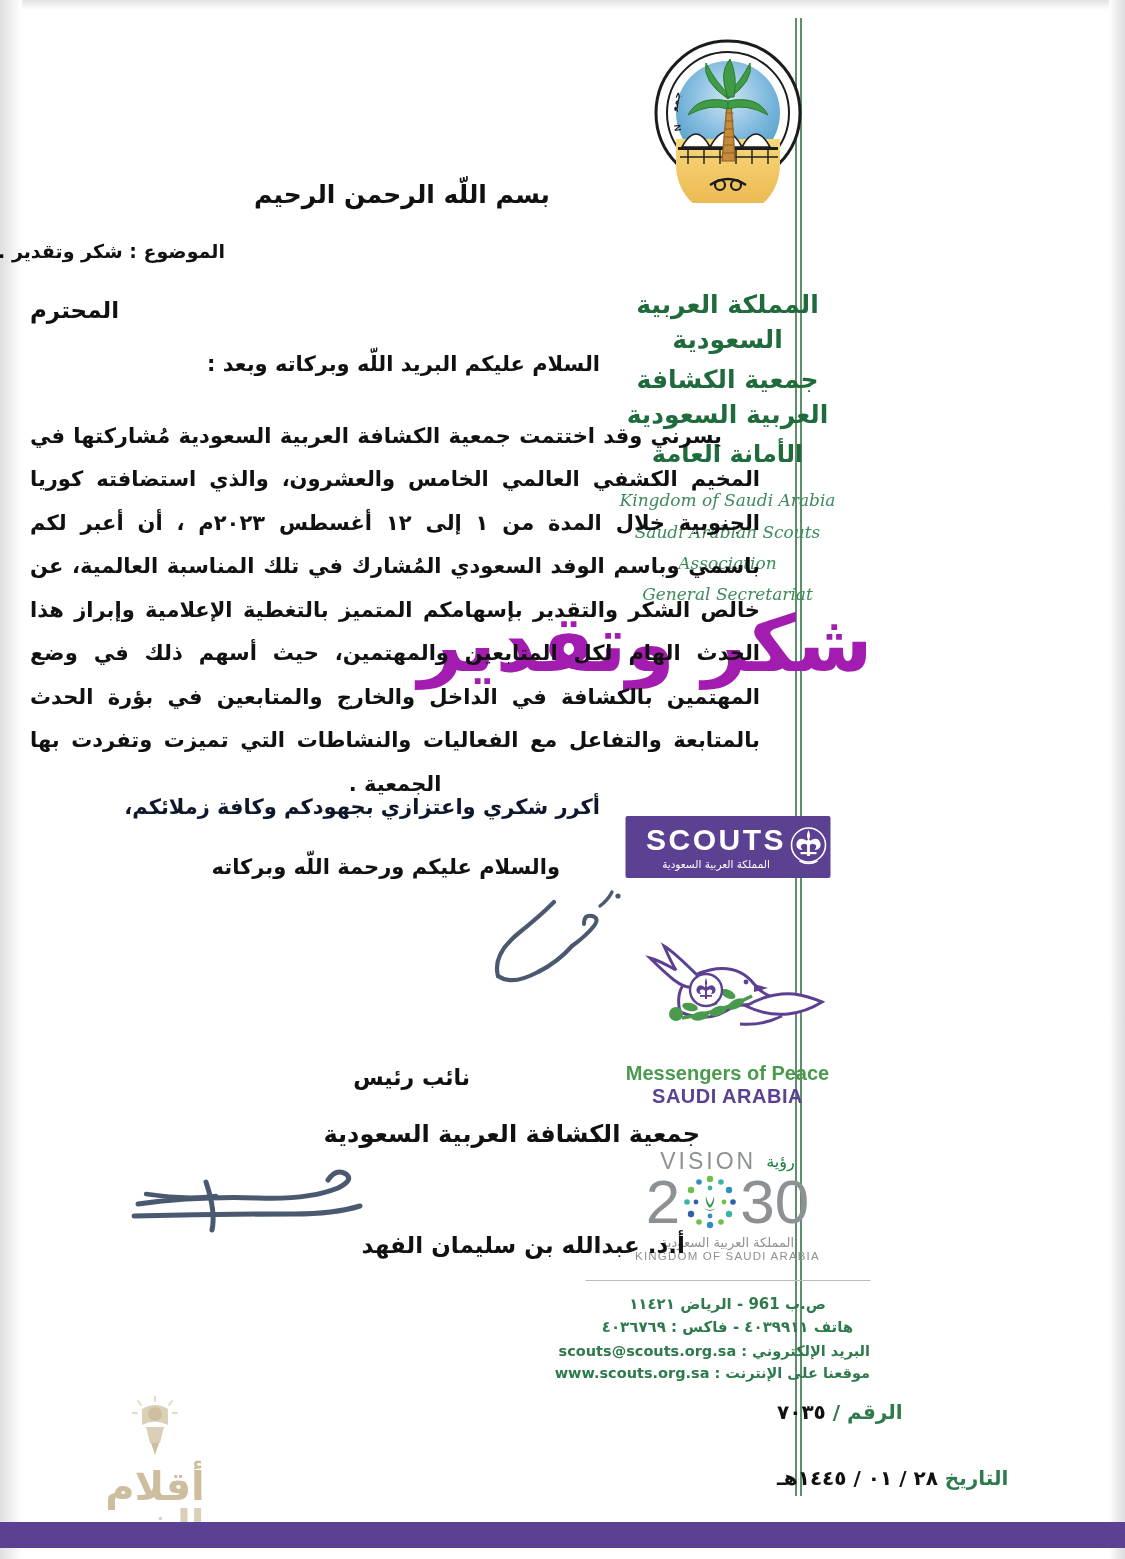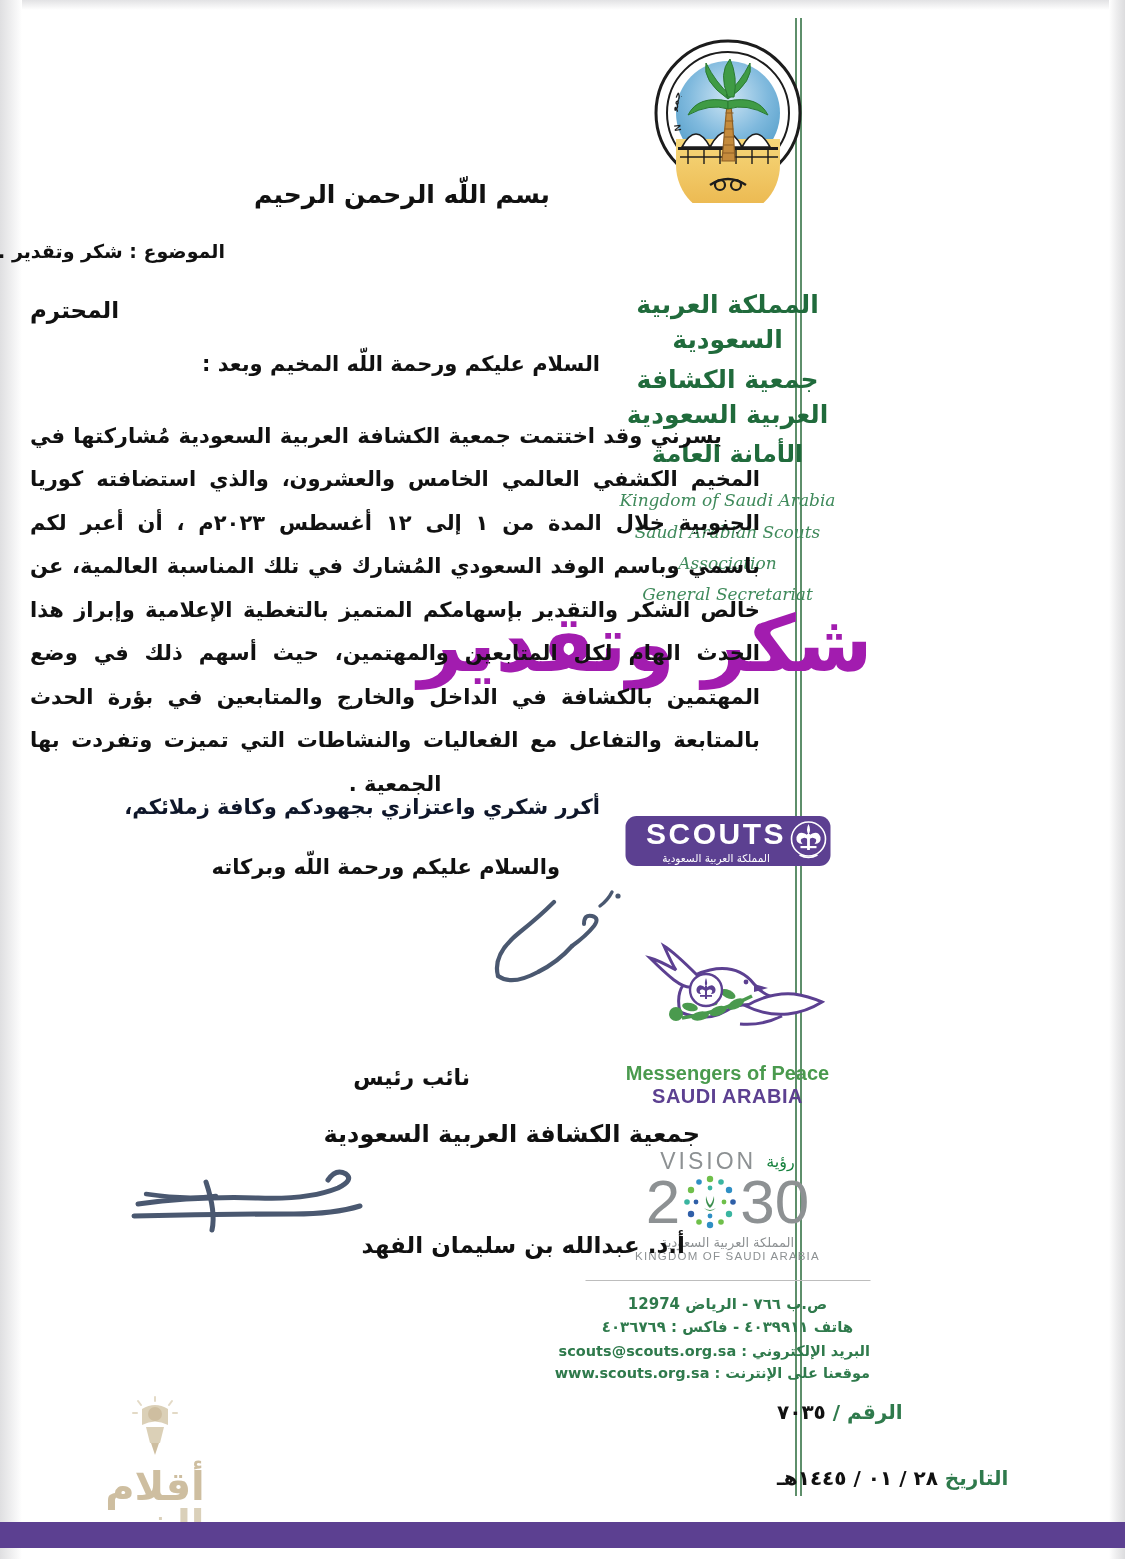--- a/index.html
+++ b/index.html
@@ -39,21 +39,21 @@
   .calligraphy .en{font-family:"DejaVu Serif","Liberation Serif",serif;
     font-style:italic;color:#3f8a5b;font-size:17px;line-height:1.85;margin-top:14px;
     direction:ltr;}
 
   .thanks{position:absolute;left:50%;transform:translateX(-50%);top:605px;
     width:290px;text-align:center;}
   .thanks .txt{font-family:"DejaVu Sans",sans-serif;font-size:78px;font-weight:700;
     color:#a21caf;line-height:1;letter-spacing:-2px;white-space:nowrap;}
 
   .scouts-badge{position:absolute;left:50%;transform:translateX(-50%);top:816px;
-    width:205px;height:50px;background:#5c4091;border-radius:11px;
+    width:205px;height:62px;background:#5c4091;border-radius:2px;
     display:flex;align-items:center;justify-content:flex-start;padding-left:11px;box-sizing:border-box;}
   .scouts-badge .fleur{width:44px;height:44px;flex:0 0 auto;}
   .scouts-badge .words{margin-left:10px;direction:ltr;text-align:left;}
   .scouts-badge .sc-main{color:#ffffff;font-size:30px;font-weight:700;letter-spacing:2.5px;
     font-family:"Liberation Sans",sans-serif;line-height:1;}
   .scouts-badge .sc-sub{color:#ffffff;font-size:10.5px;font-family:"DejaVu Sans",sans-serif;
     direction:rtl;text-align:center;letter-spacing:.5px;margin-top:3px;}
 
   .mop{position:absolute;left:50%;transform:translateX(-50%);top:940px;width:230px;text-align:center;}
   .mop svg{display:block;margin:0 auto;}
@@ -295,21 +295,21 @@
           </g>
         </svg>
         <span class="d">30</span>
       </div>
       <div class="v-ar2">المملكة العربية السعودية</div>
       <div class="v-en2">KINGDOM OF SAUDI ARABIA</div>
     </div>
 
     <div class="contact">
       <div class="rule"></div>
-      <div class="line">ص.ب ٧٦٦ - الرياض 12974</div>
+      <div class="line">ص.ب 961 - الرياض ١١٤٢١</div>
       <div class="line">هاتف ٤٠٣٩٩١١ - فاكس : ٤٠٣٦٧٦٩</div>
       <div class="line sm">البريد الإلكتروني : scouts@scouts.org.sa</div>
       <div class="line sm">موقعنا على الإنترنت : www.scouts.org.sa</div>
     </div>
 
     <div class="refblock">
       <div class="r">
         <span>الرقم /</span>
         <span class="val">٧٠٣٥</span>
       </div>
@@ -318,21 +318,21 @@
         <span class="val">٢٨ / ٠١ / ١٤٤٥هـ</span>
       </div>
     </div>
   </div>
 
   <div class="body">
 
     <div class="basmala">بسم اللّه الرحمن الرحيم</div>
     <div class="subject">الموضوع : شكر وتقدير .</div>
     <div class="honorific">المحترم</div>
-    <div class="greeting">السلام عليكم ورحمة اللّه المخيم وبعد :</div>
+    <div class="greeting">السلام عليكم البريد اللّه وبركاته وبعد :</div>
 
     <div class="para">يسرني وقد اختتمت جمعية الكشافة العربية السعودية مُشاركتها في المخيم الكشفي العالمي الخامس والعشرون، والذي استضافته كوريا الجنوبية خلال المدة من ١ إلى ١٢ أغسطس ٢٠٢٣م ، أن أعبر لكم باسمي وباسم الوفد السعودي المُشارك في تلك المناسبة العالمية، عن خالص الشكر والتقدير بإسهامكم المتميز بالتغطية الإعلامية وإبراز هذا الحدث الهام لكل المتابعين والمهتمين، حيث أسهم ذلك في وضع المهتمين بالكشافة في الداخل والخارج والمتابعين في بؤرة الحدث بالمتابعة والتفاعل مع الفعاليات والنشاطات التي تميزت وتفردت بها الجمعية .</div>
 
     <div class="closing1">أكرر شكري واعتزازي بجهودكم وكافة زملائكم،</div>
     <div class="closing2">والسلام عليكم ورحمة اللّه وبركاته</div>
 
     <svg class="sig-top" viewBox="0 0 210 110">
       <path d="M18 96 q-6 -22 22 -44 q20 -16 34 -30" fill="none" stroke="#4a5870" stroke-width="4.2" stroke-linecap="round"></path>
       <path d="M18 96 q14 10 40 -4 q20 -10 34 -26" fill="none" stroke="#4a5870" stroke-width="4.2" stroke-linecap="round"></path>
       <path d="M92 66 q14 -10 22 -20 q6 -8 -2 -10 q-8 -2 -8 8" fill="none" stroke="#4a5870" stroke-width="4" stroke-linecap="round"></path>

